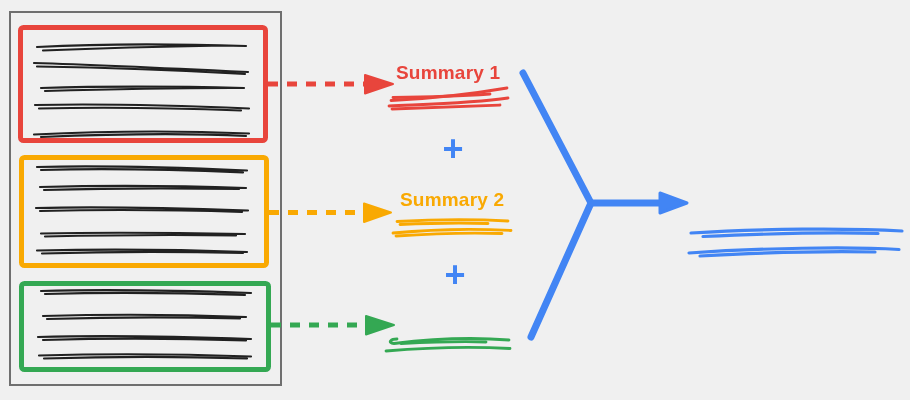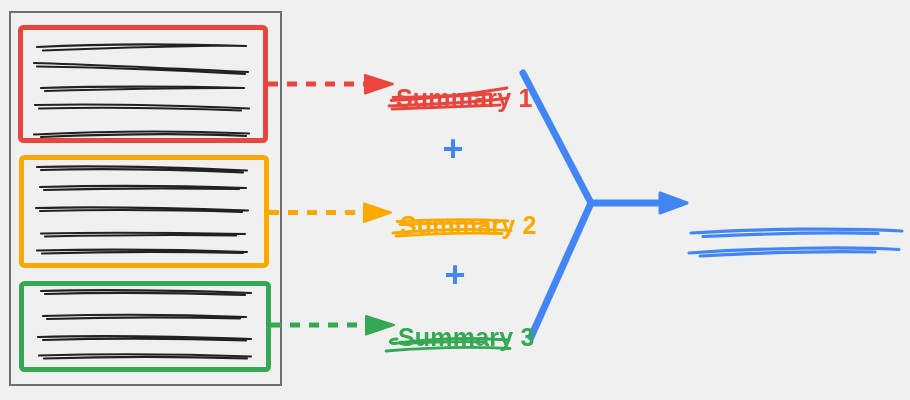--- a/index.html
+++ b/index.html
@@ -10,21 +10,21 @@
     font-family:"Liberation Sans", sans-serif;
     overflow:hidden;
   }
   .diagram-svg{position:absolute;left:0;top:0;}
   .lbl{
     position:absolute;
     font-weight:700;
     white-space:nowrap;
     letter-spacing:0.2px;
   }
-  .summary-lbl{font-size:25px;line-height:24px;margin-top:25px;}
+  .summary-lbl{font-size:19px;line-height:24px;}
   .lbl-red{color:var(--chunk1,#EA4335);}
   .lbl-orange{color:var(--chunk2,#FAAB0A);text-align:right;}
   .lbl-green{color:var(--chunk3,#34A853);}
   .plus{
     position:absolute;
     transform:translate(-50%,-50%);
     font-size:36px;
     font-weight:700;
     color:var(--accent,#4285F4);
     line-height:1;
@@ -124,15 +124,14 @@
   </svg>
 
   <div class="lbl summary-lbl lbl-red" style="left:396px;top:61px;">Summary 1</div>
 
   <div class="plus" style="left:453px;top:149px;">+</div>
 
   <div class="lbl summary-lbl lbl-orange" style="left:400px;top:188px;">Summary 2</div>
 
   <div class="plus" style="left:455px;top:275px;">+</div>
 
-  <div class="lbl summary-lbl lbl-green" style="left:398px;top:300px;">Summary 3</div>
 
 </div>
 
 </body></html>

